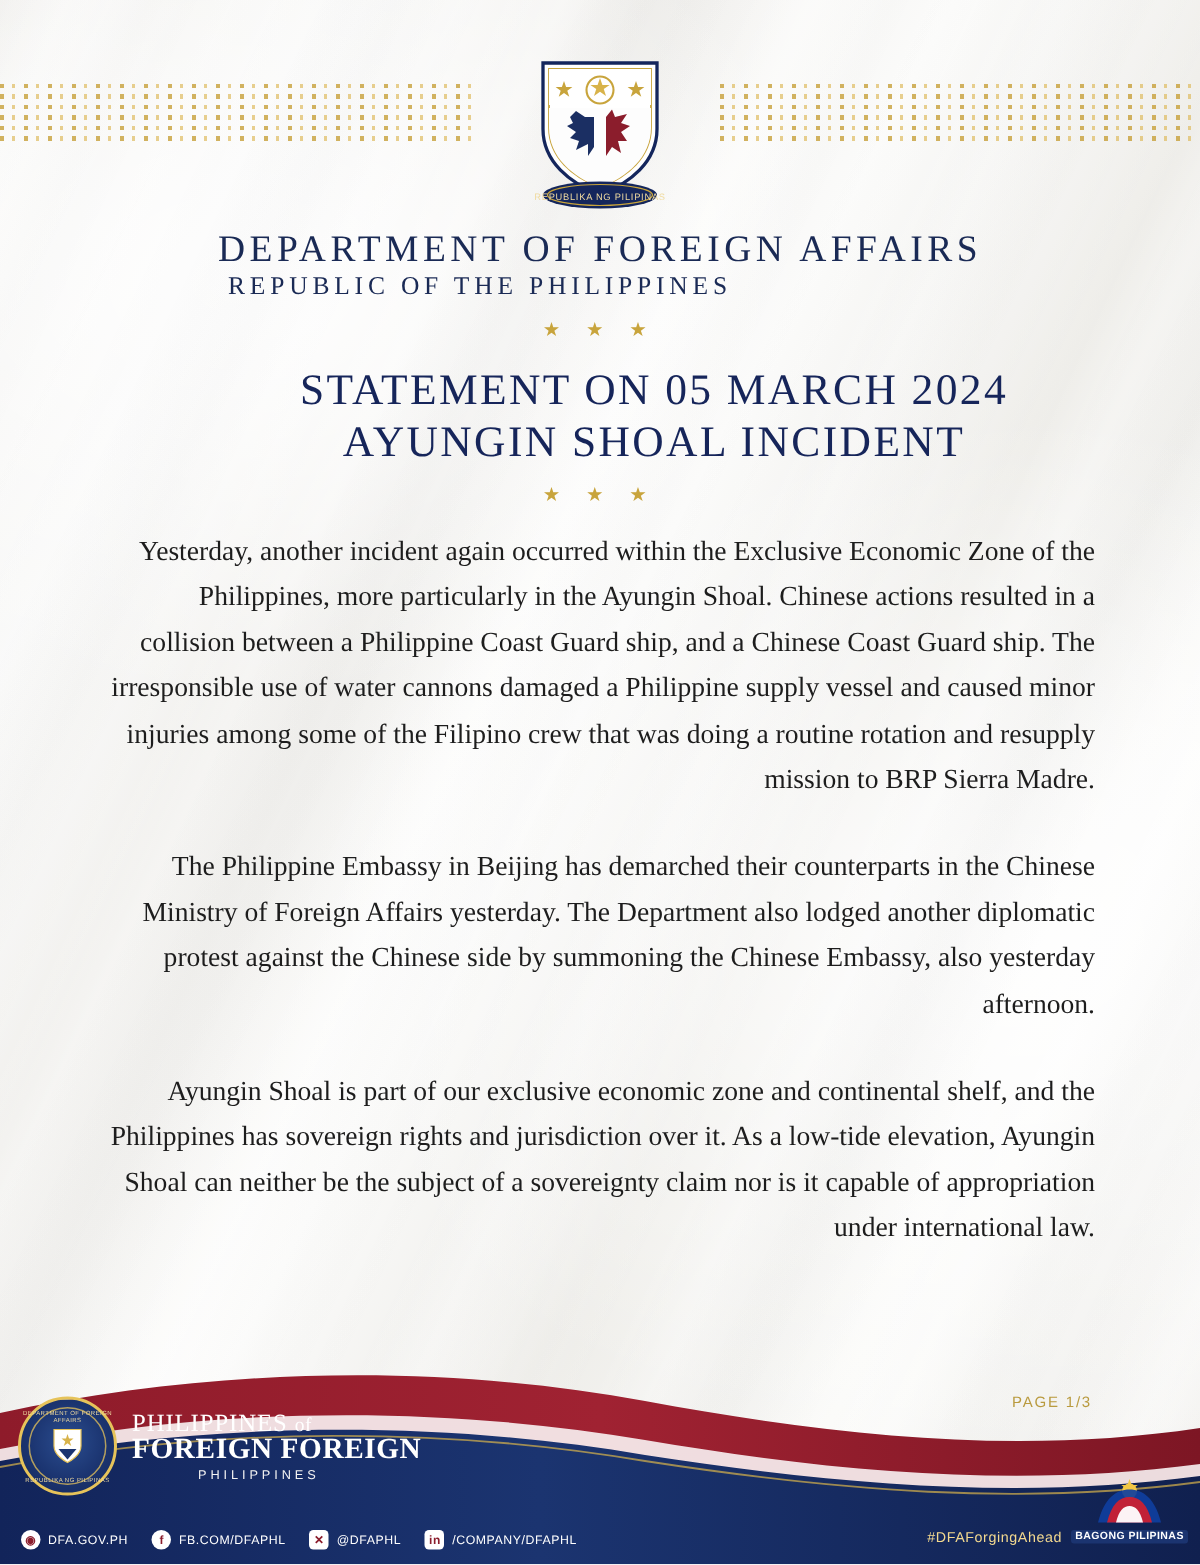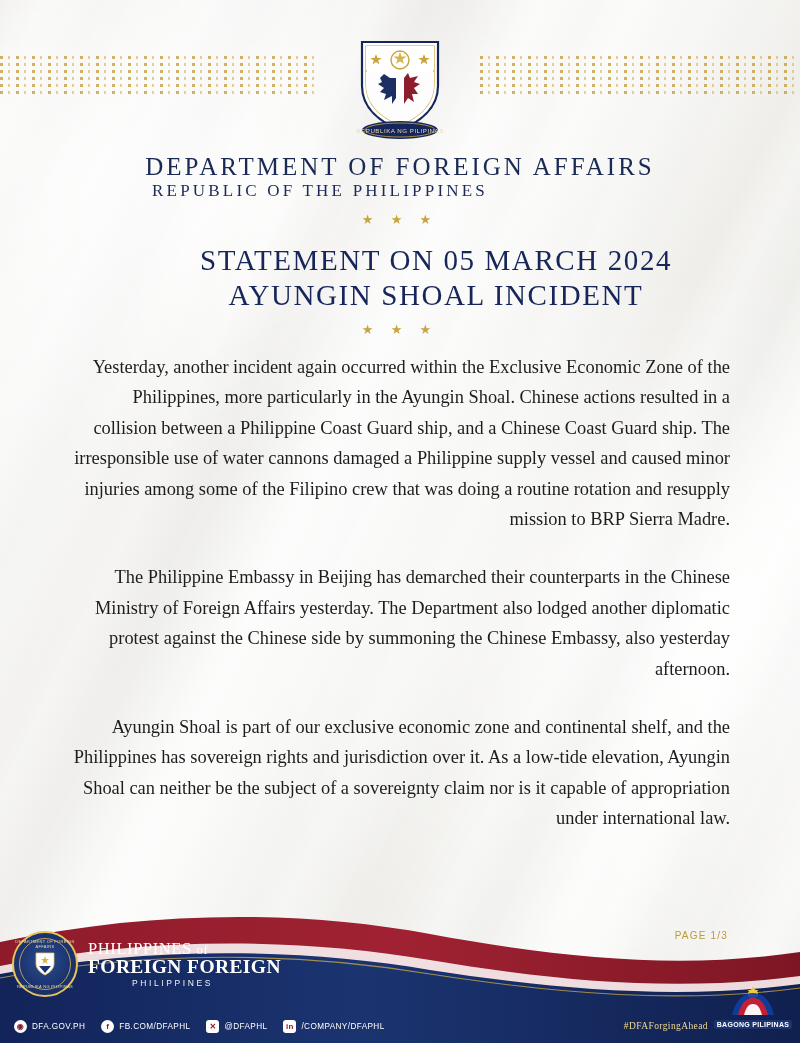--- a/index.html
+++ b/index.html
@@ -270,21 +270,21 @@
     font-family: "Liberation Sans", sans-serif;
     font-weight: 700;
     flex: none;
   }
   .sicon.sq { border-radius: 3px; }
   .hashtag {
     position: absolute;
     right: 92px;
     bottom: 12px;
     color: #f3d98f;
-    font-family: Liberation Serif, serif;
+    font-family: Liberation Sans, sans-serif;
     font-size: 9.5px;
     letter-spacing: 0.4px;
   }
   .bagong {
     position: absolute;
     right: 8px;
     bottom: 6px;
     width: 78px;
     height: 52px;
     text-align: center;

